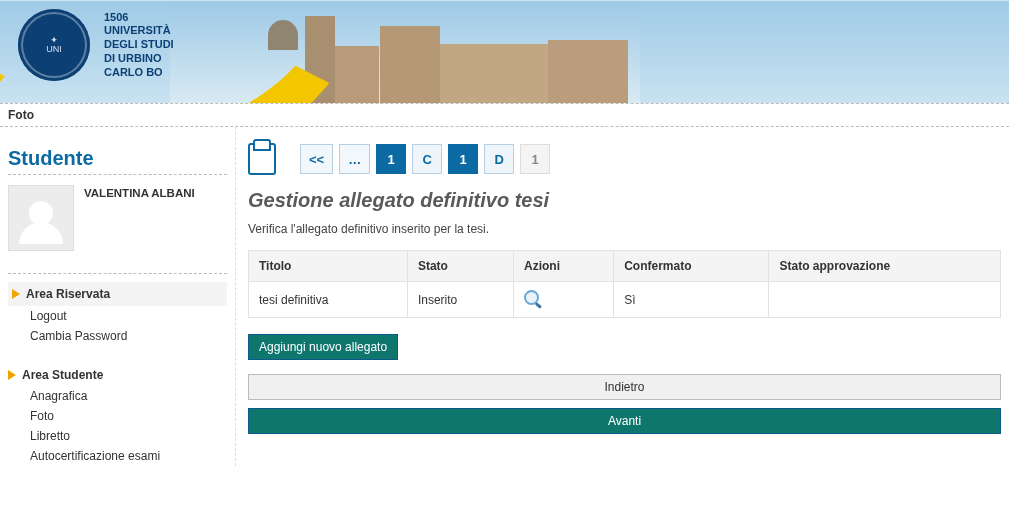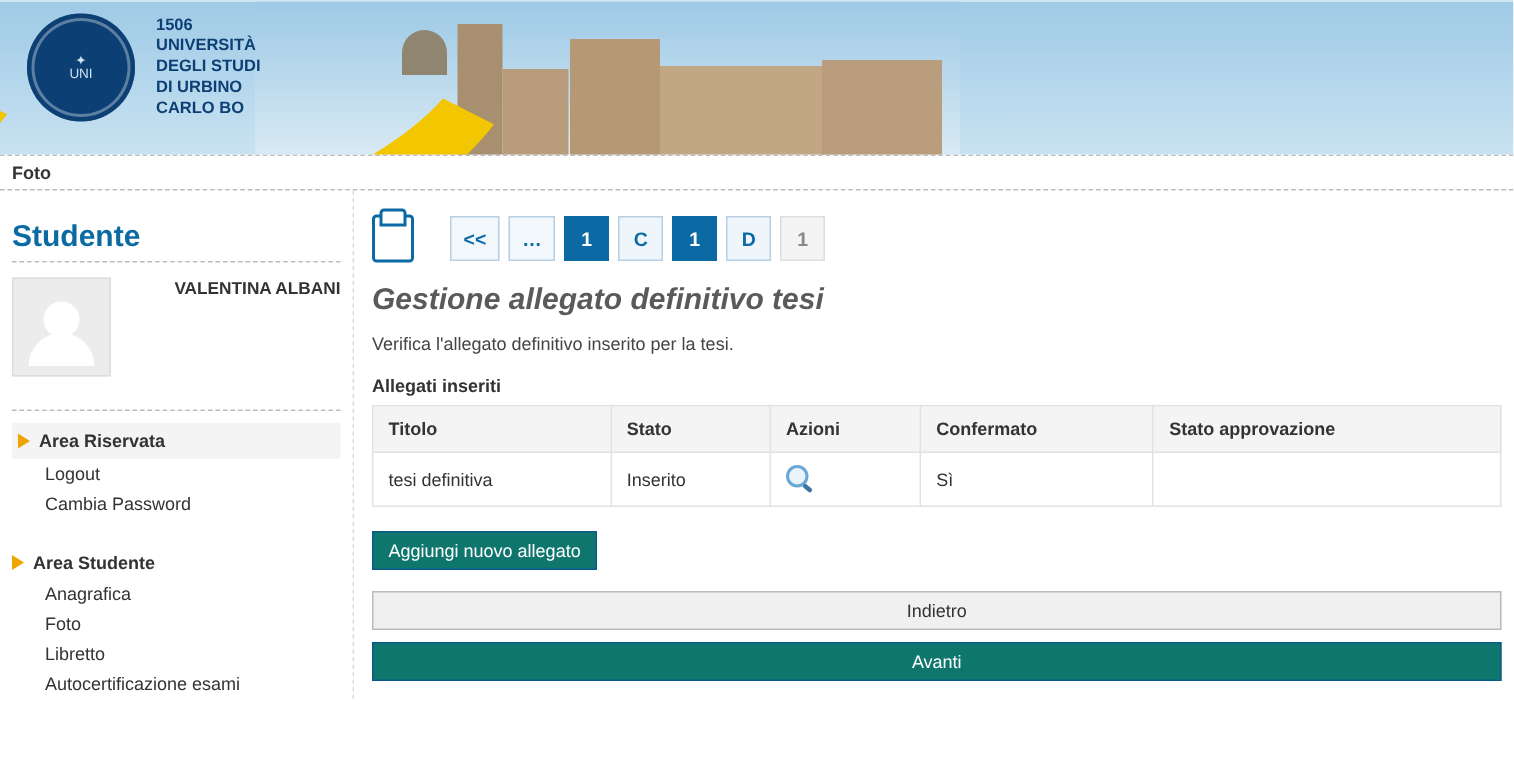--- a/index.html
+++ b/index.html
@@ -82,21 +82,20 @@
     font-size: 20px;
     font-family: "Trebuchet MS", Verdana, sans-serif;
     font-weight: bold;
     border-bottom: 1px dashed #bbb;
     padding-bottom: 4px;
     margin-bottom: 10px;
   }
   .profile {
     display:flex; gap:10px; align-items:flex-start;
     margin-bottom: 22px;
-    justify-content: space-between;
   }
   .avatar {
     width: 66px; height: 66px;
     background: #ececec;
     border: 1px solid #ddd;
     position: relative;
   }
   .avatar::before{
     content:""; position:absolute; left:50%; top:15px; transform:translateX(-50%);
     width:24px; height:24px; border-radius:50%; background:#fff;
@@ -261,21 +260,20 @@
       <div class="step nav">…</div>
       <div class="step active">1</div>
       <div class="step">C</div>
       <div class="step active">1</div>
       <div class="step">D</div>
       <div class="step plain">1</div>
     </div>
 
     <h1 class="page-title">Gestione allegato definitivo tesi</h1>
     <p class="page-desc">Verifica l'allegato definitivo inserito per la tesi.</p>
-    <div class="sub-title">Allegati inseriti</div>
 
     <table class="data">
       <thead>
         <tr>
           <th>Titolo</th>
           <th>Stato</th>
           <th>Azioni</th>
           <th>Confermato</th>
           <th>Stato approvazione</th>
         </tr>

